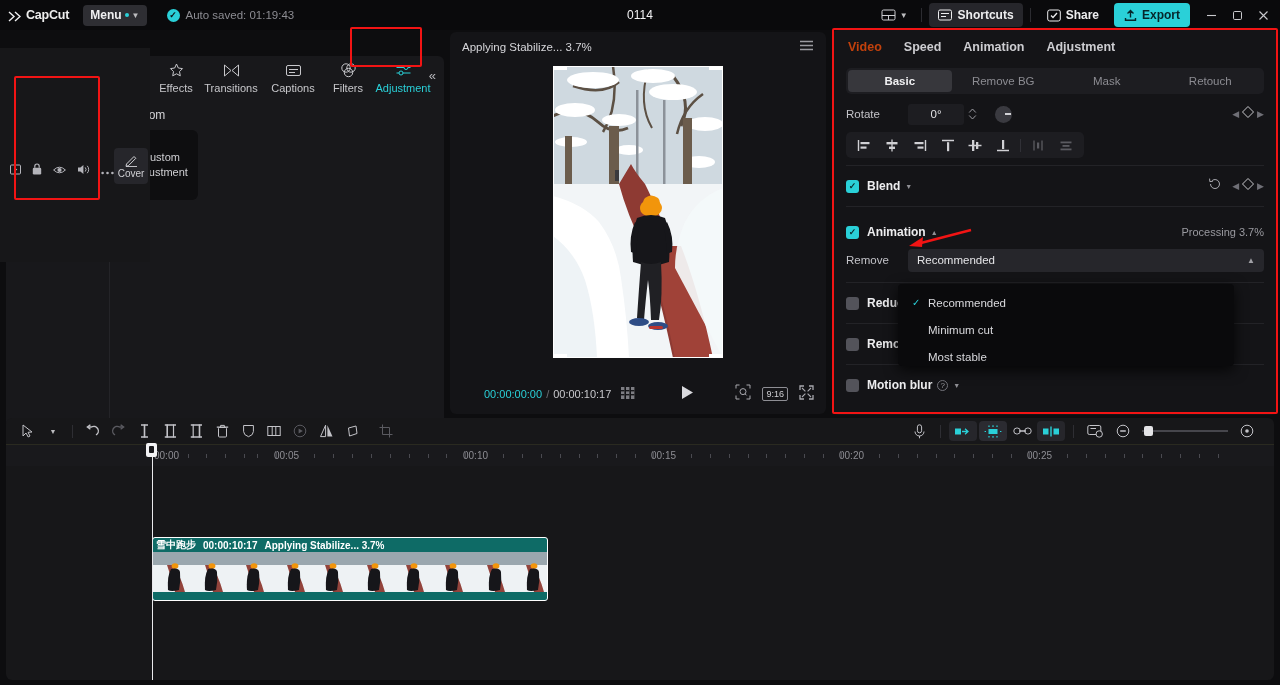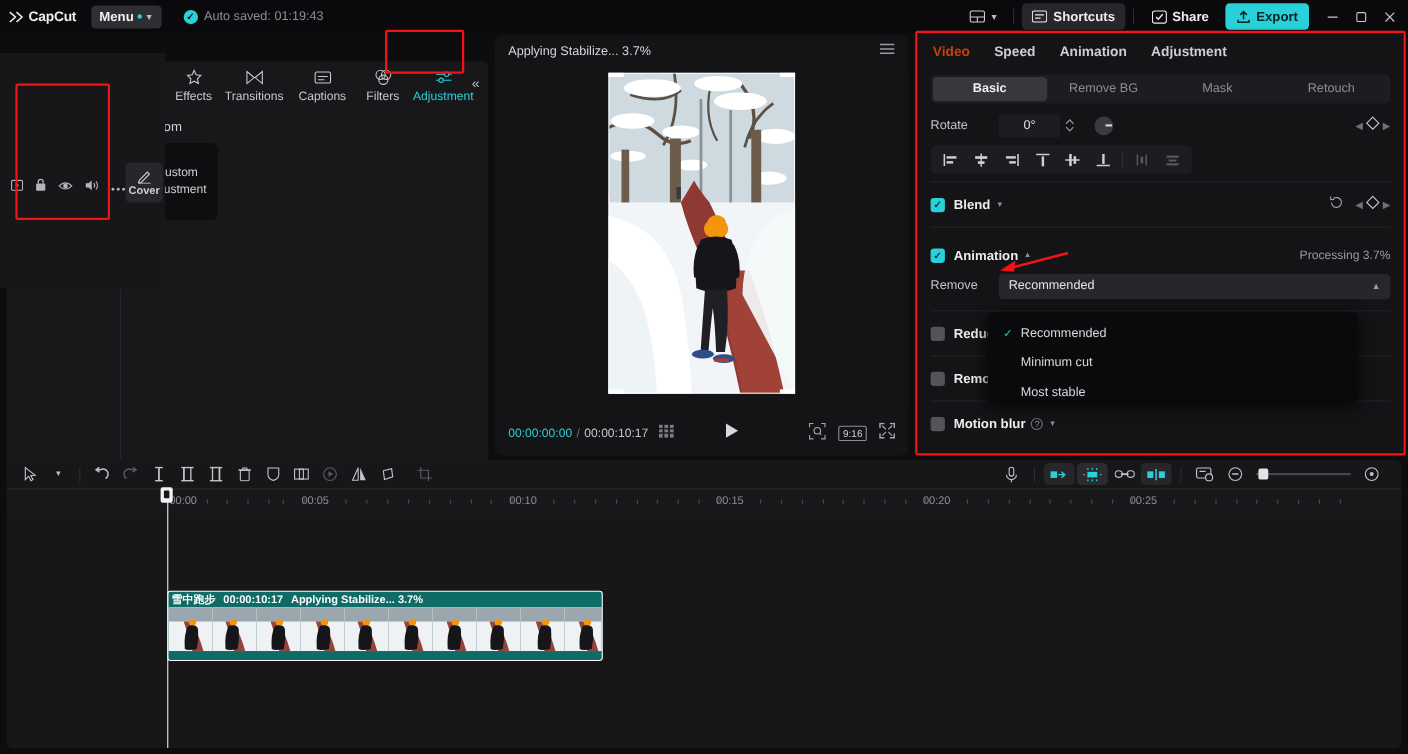--- a/index.html
+++ b/index.html
@@ -107,21 +107,21 @@
   .prev-head .ptxt { font-size: 11.5px; color: #d6d6da; }
   .prev-head .phamb { margin-left: auto; color: #9a9aa0; cursor: pointer; }
   .stage { position: relative; height: 312px; background: #141417; }
   .video-frame {
     position: absolute; left: 103px; top: 4px; width: 170px; height: 292px;
     background: #000; overflow: hidden;
   }
   .vf-border { position: absolute; inset: 0; border: 1px solid #ffffff; pointer-events: none; z-index: 5;}
   .vf-handle { position: absolute; background: #ffffff; z-index: 6; }
   .prev-foot { height: 40px; display: flex; align-items: center; padding: 0 12px; }
-  .tc-cur { font-size: 11px; color: #2ad0d8; }
+  .tc-cur { font-size: 11px; color: #2ad0d8; margin-left: 22px; }
   .tc-sep { font-size: 11px; color: #6d6d73; margin: 0 4px; }
   .tc-tot { font-size: 11px; color: #c9c9cd; }
   .pf-icon { color: #a8a8ae; cursor: pointer; }
   .play-btn { margin-left: 44px; cursor: pointer; }
   .pf-right { margin-left: auto; display: flex; align-items: center; gap: 11px; }
   .ratio-chip {
     border: 1px solid #8e8e94; border-radius: 2px; font-size: 9px; color: #d0d0d4;
     padding: 1px 3px; cursor: pointer;
   }
 
@@ -222,21 +222,21 @@
   .tick-lbl { position: absolute; top: 5px; font-size: 10px; color: #8e8e94; white-space: nowrap; }
   .tick { position: absolute; top: 9px; width: 1px; height: 4px; background: #4a4a50; }
   .track-head { position: absolute; left: 0; top: 48px; width: 150px; height: 214px; background: #171719; z-index: 12;}
   .th-icons { position: absolute; left: 10px; top: 113px; display: flex; align-items: center; gap: 11px; color: #b4b4ba; }
   .th-icons .thi { cursor: pointer; }
   .cover-btn {
     position: absolute; left: 114px; top: 100px; width: 34px; height: 36px; border-radius: 4px;
     background: #26262b; display: flex; flex-direction: column; align-items: center;
     justify-content: center; gap: 1px; cursor: pointer;
   }
-  .cover-btn span { font-size: 10px; color: #d0d0d4; font-weight: bold; }
+  .cover-btn span { font-size: 10px; color: #d0d0d4; }
   .clip {
     position: absolute; left: 152px; top: 537px; width: 396px; height: 64px;
     background: #0e6b66; border: 1px solid #ffffff; border-radius: 3px; overflow: hidden;
     z-index: 14; cursor: pointer;
   }
   .clip-lbl { height: 14px; display: flex; align-items: center; gap: 7px; padding-left: 3px; font-size: 10px; color: #ffffff; white-space: nowrap; font-weight: bold;}
   .clip-thumbs { height: 40px; display: flex; overflow: hidden; }
   .thumb { width: 40px; height: 40px; flex: none; position: relative; overflow: hidden; background: #cfd5d8; }
   .playhead { position: absolute; left: 152px; top: 444px; width: 1px; height: 236px; background: #e9e9ec; z-index: 30; }
   .ph-handle {
@@ -261,20 +261,21 @@
     </div>
     <div class="menu-btn">
       <span>Menu</span>
       <span class="menu-dot"></span>
       <span class="caret">▼</span>
     </div>
     <div class="autosave">
       <span class="check-badge">✓</span>
       <span>Auto saved: 01:19:43</span>
     </div>
+    <div class="proj-title">0114</div>
     <div class="tb-right">
       <div class="tb-icobtn">
         <svg width="15" height="14" viewBox="0 0 15 14">
             <rect x="1" y="2" width="13" height="10" rx="1.5" stroke="#cfcfd3" fill="none"></rect>
             <line x1="1" y1="7.5" x2="14" y2="7.5" stroke="#cfcfd3"></line>
             <line x1="7.5" y1="7.5" x2="7.5" y2="12" stroke="#cfcfd3"></line>
           </svg>
         <span class="caret">▼</span>
       </div>
       <div class="tb-sep"></div>

